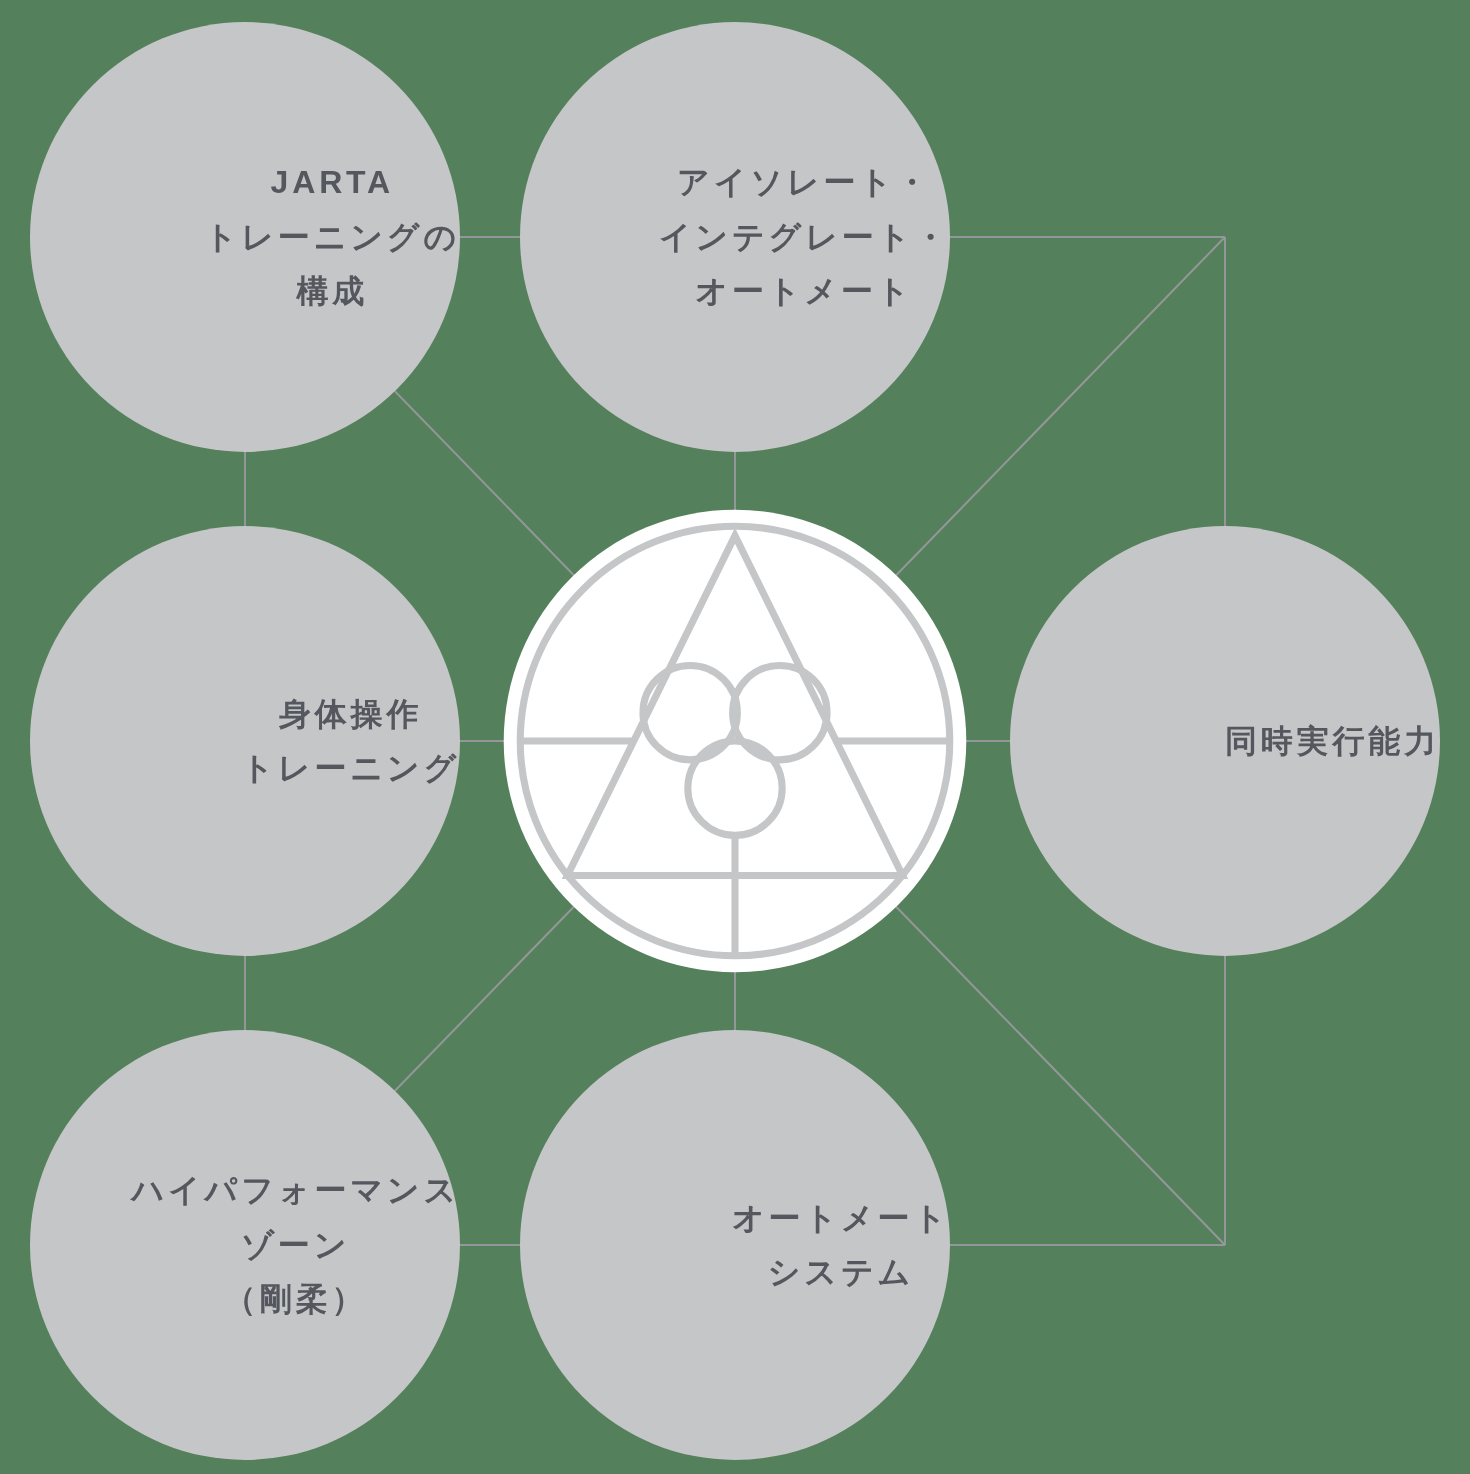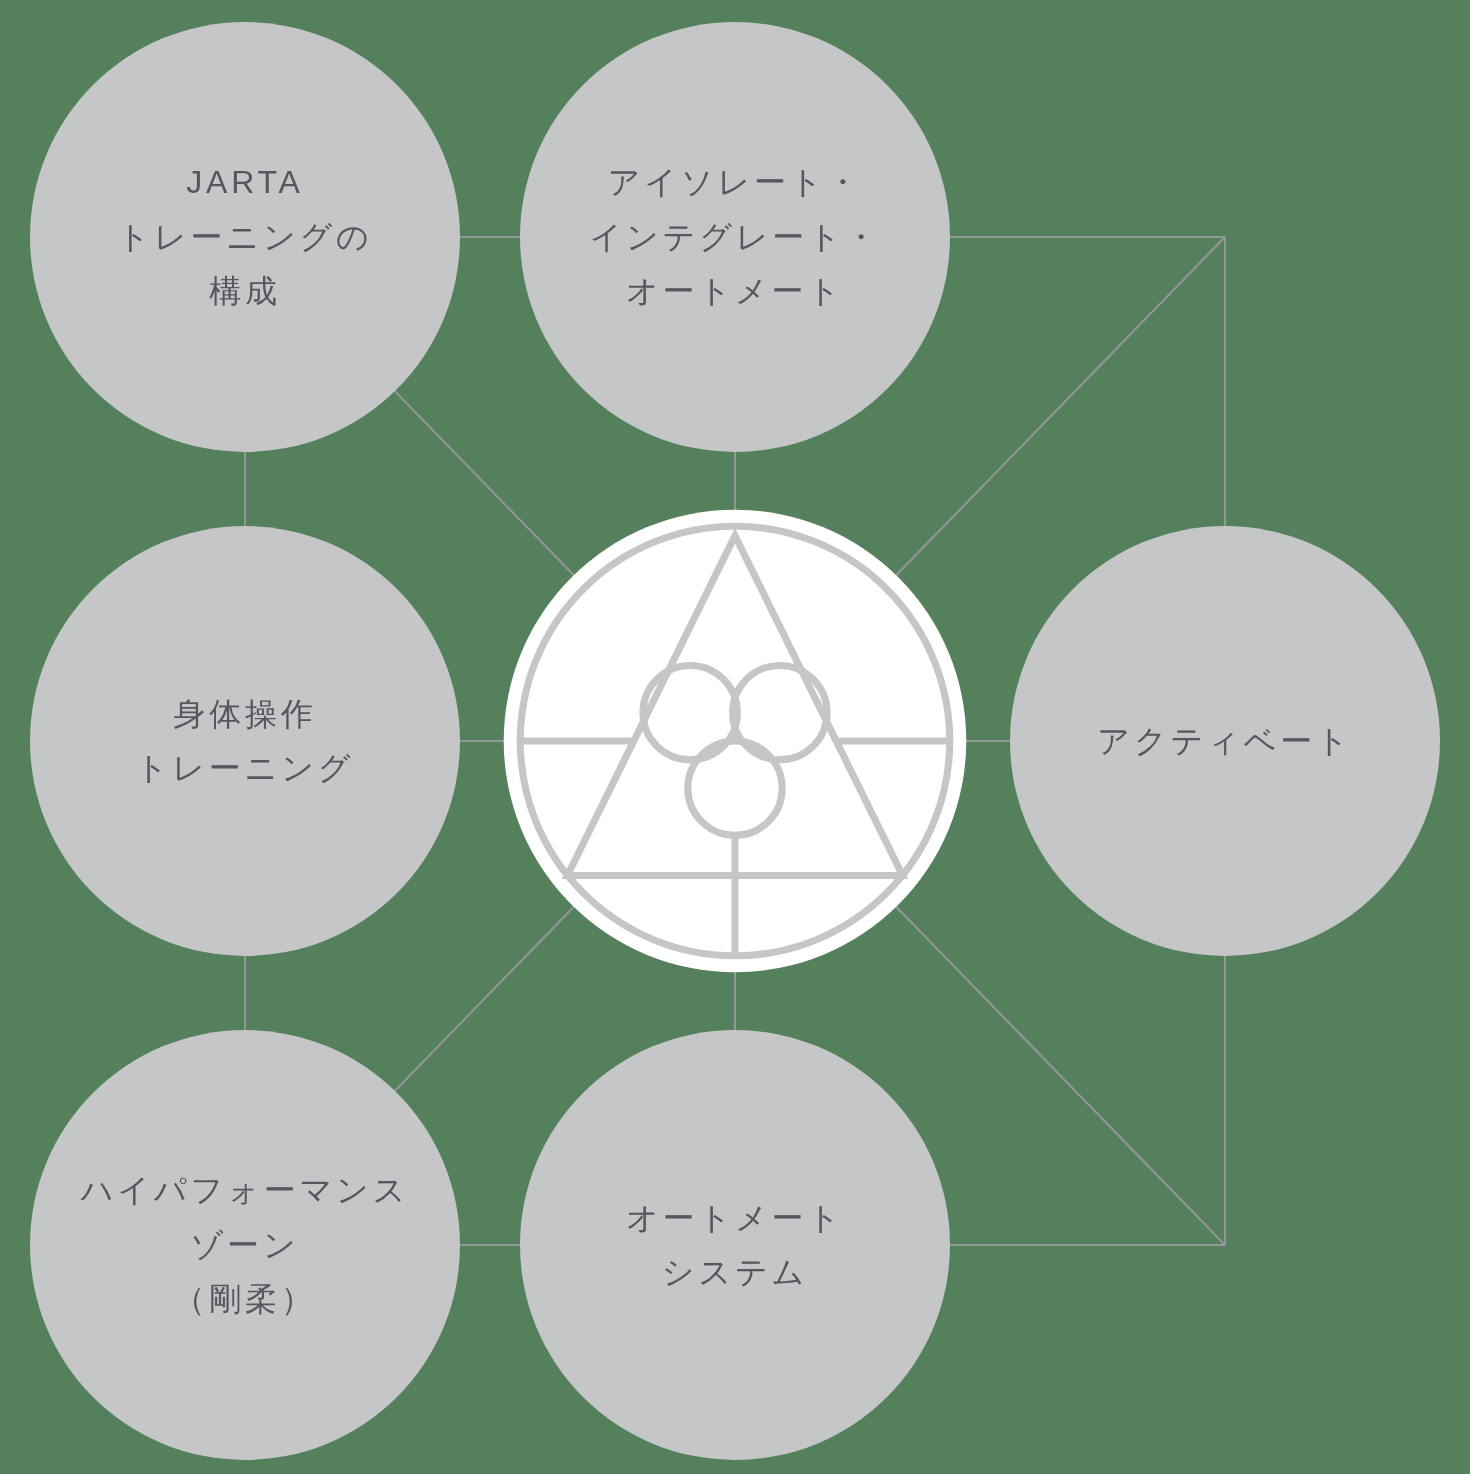--- a/index.html
+++ b/index.html
@@ -28,21 +28,22 @@
     stroke-width: 2;
   }
   .node {
     position: absolute;
     width: 430px;
     height: 430px;
     border-radius: 50%;
     background: #C5C6C8;
     display: flex;
     align-items: center;
-    justify-content: center;
+    justify-content: flex-end;
+    font-weight: bold;
   }
   .node-label {
     text-align: center;
     white-space: pre-line;
     font-size: 32px;
     line-height: 1.7;
     letter-spacing: 0.12em;
     color: #54575D;
   }
   .pos-tl { left: 30px;   top: 22px; }
@@ -102,21 +103,21 @@
 オートメート</div>
   </div>
 
 
   <div class="node pos-ml">
     <div class="node-label">身体操作
 トレーニング</div>
   </div>
 
   <div class="node pos-mr">
-    <div class="node-label">アクティベート</div>
+    <div class="node-label">同時実行能力</div>
   </div>
 
   <div class="node pos-bl">
     <div class="node-label">ハイパフォーマンス
 ゾーン
 （剛柔）</div>
   </div>
 
   <div class="node pos-bc">
     <div class="node-label">オートメート

